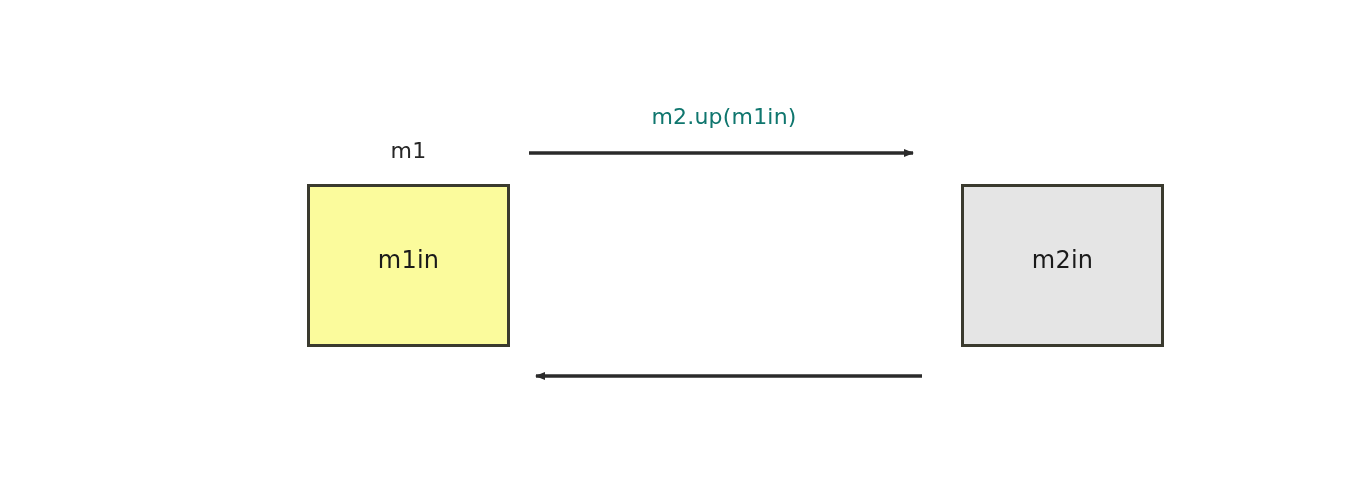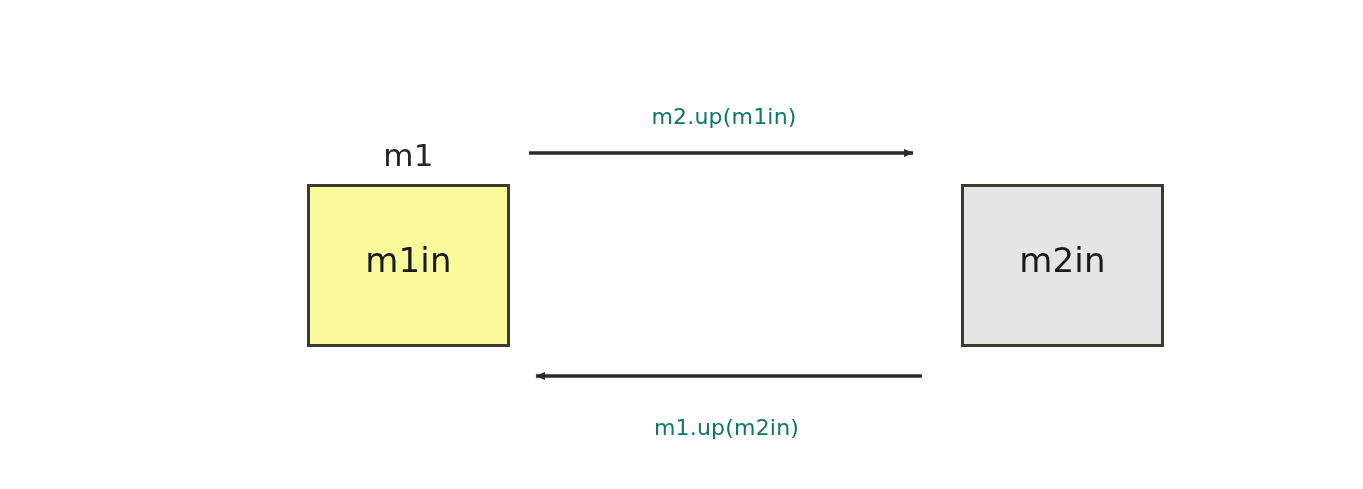--- a/index.html
+++ b/index.html
@@ -19,21 +19,21 @@
   }
   .node-box {
     position: absolute;
     box-sizing: border-box;
     border: 3px solid #3a3a2e;
     display: flex;
     align-items: center;
     justify-content: center;
   }
   .node-box-label {
-    font-size: 34px;
+    font-size: 24px;
     color: #1a1a1a;
     line-height: 1;
     position: relative;
     top: -6px;
     letter-spacing: 0.2px;
   }
   #node-m1-box {
     left: 307px;
     top: 184px;
     width: 203px;
@@ -42,21 +42,21 @@
   }
   #node-m2-box {
     left: 961px;
     top: 184px;
     width: 203px;
     height: 163px;
     background: #e5e5e5;
   }
   .node-title {
     position: absolute;
-    font-size: 31px;
+    font-size: 22px;
     color: #262626;
     line-height: 1;
     text-align: center;
     white-space: nowrap;
     letter-spacing: 0.2px;
   }
   #node-m1-title {
     left: 307px;
     top: 140px;
     width: 203px;
@@ -119,15 +119,14 @@
     <span class="node-box-label">m1in</span>
   </div>
 
 
   <div class="node-box" id="node-m2-box">
     <span class="node-box-label">m2in</span>
   </div>
 
   <div class="edge-label" id="edge-top-label">m2.up(m1in)</div>
 
-  <div class="edge-label" id="edge-bottom-label">m1.up(m2in)</div>
 
 </div>
 
 </body></html>

